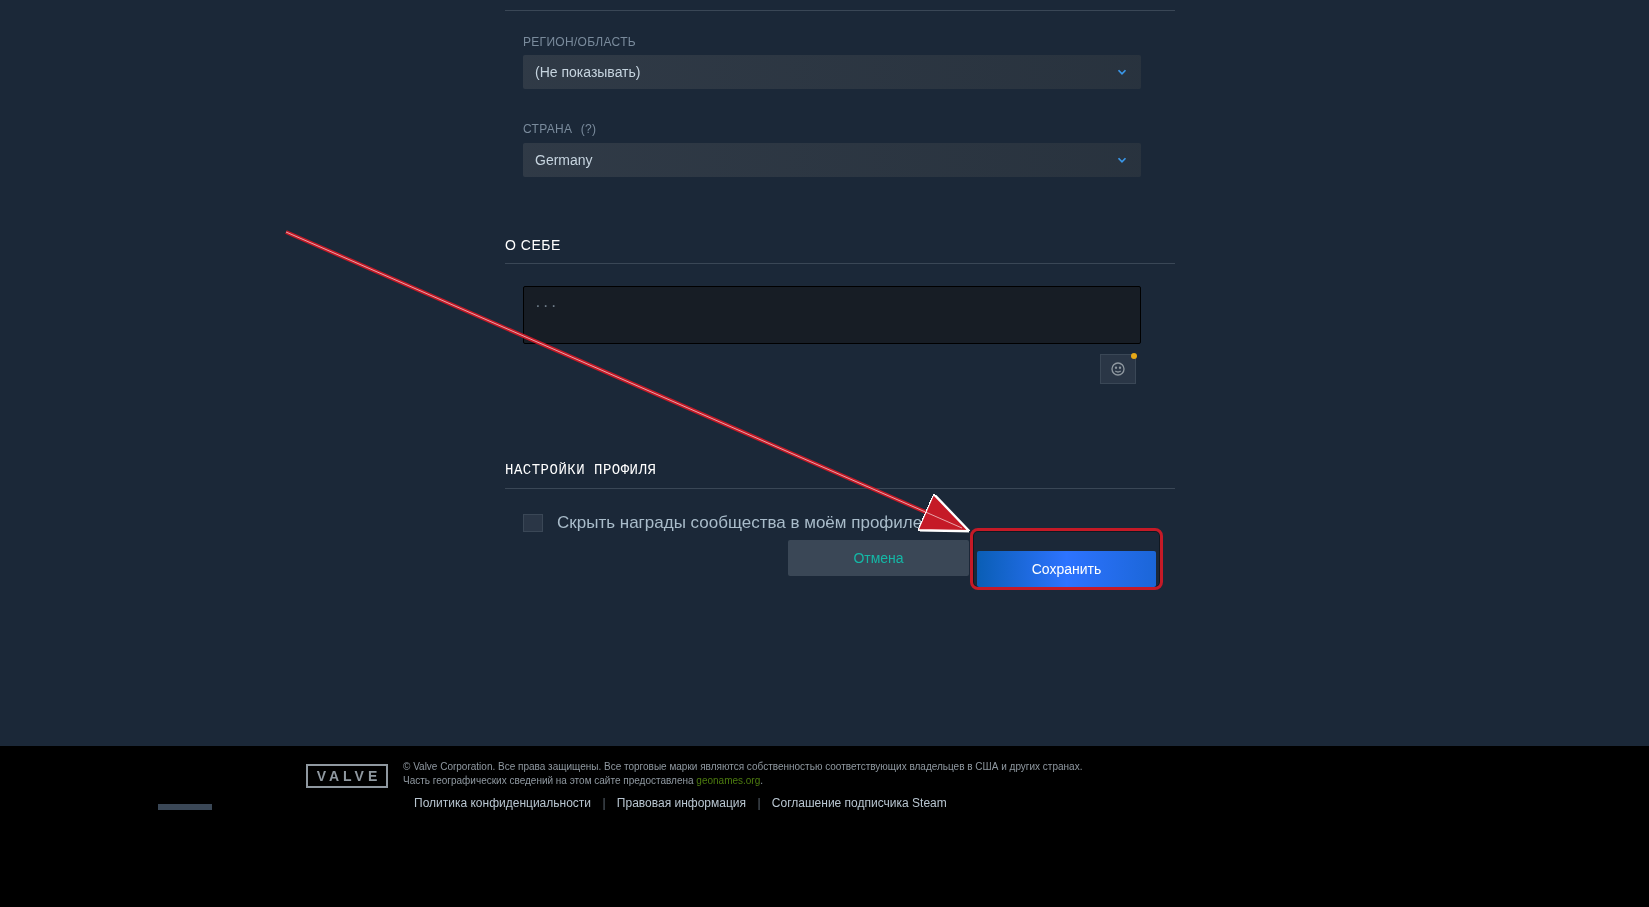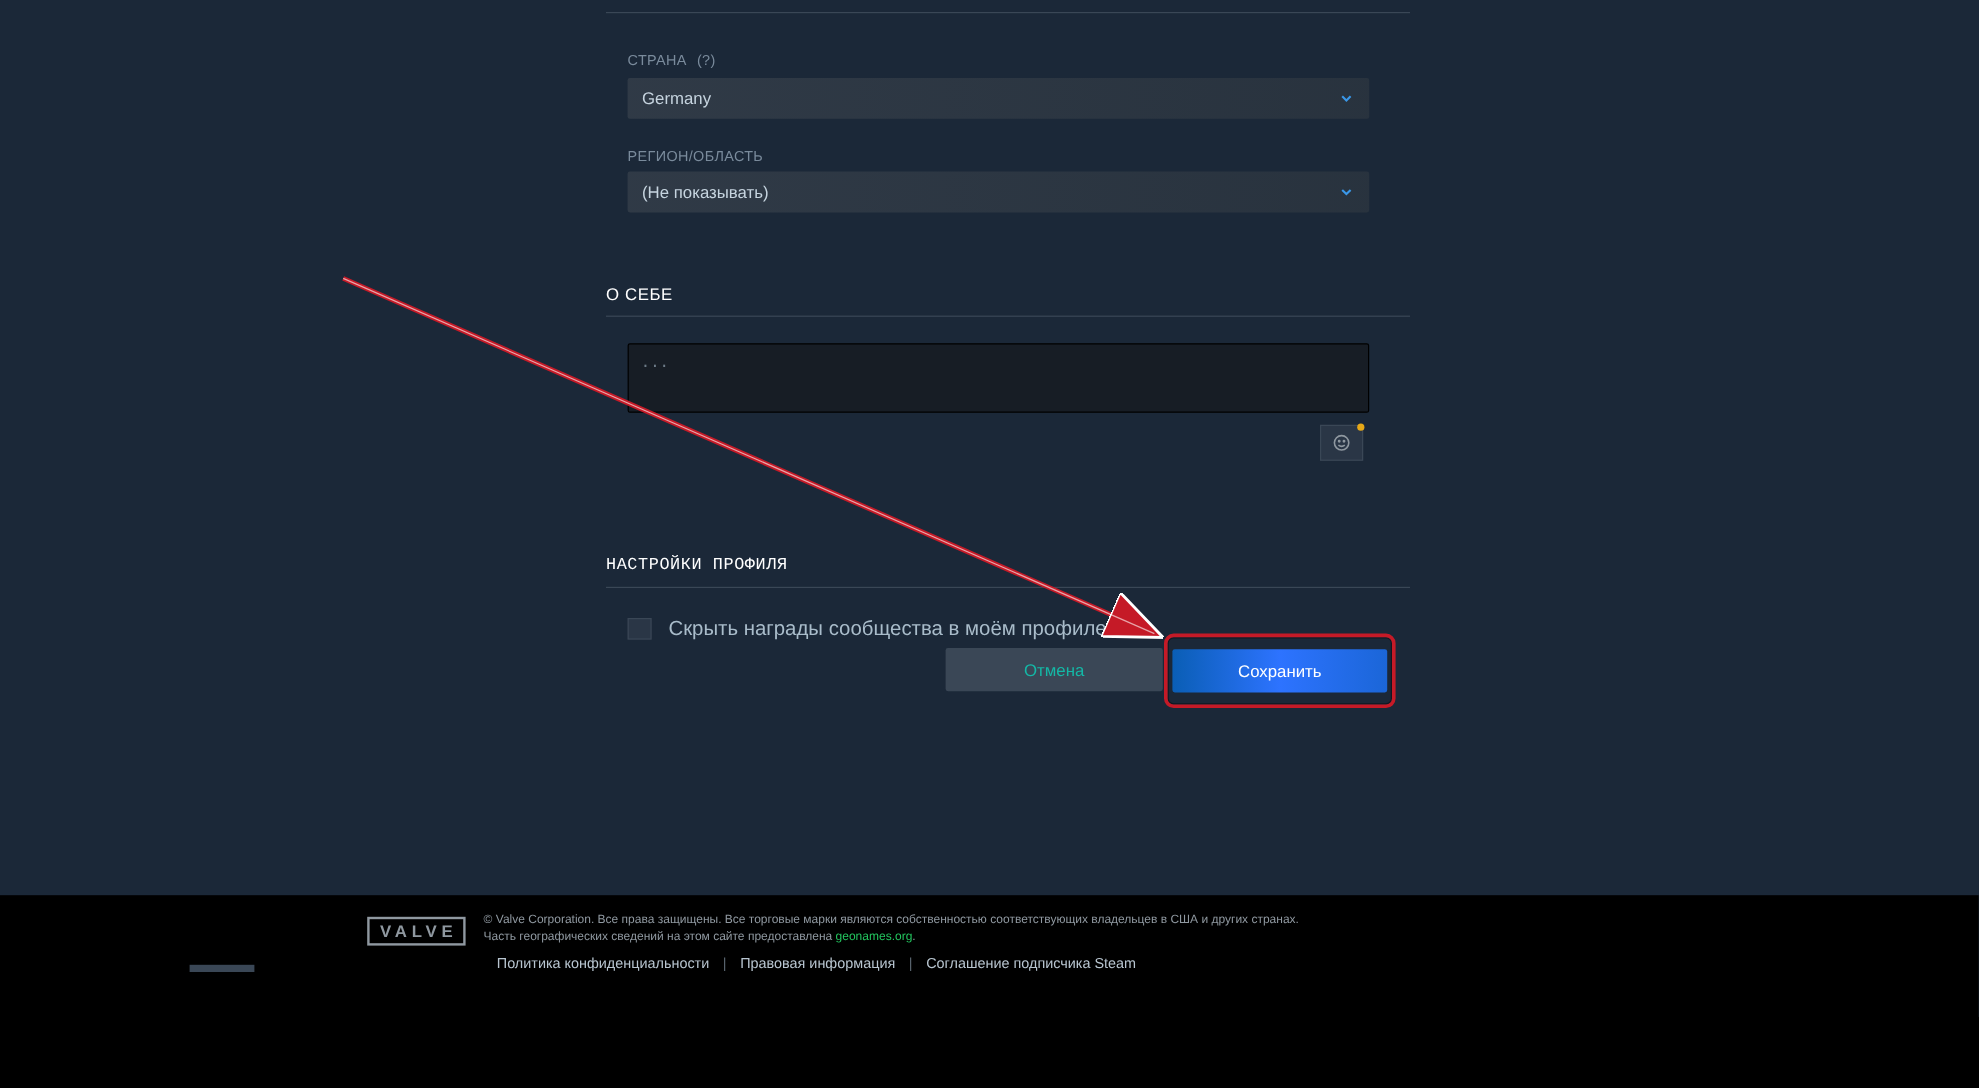--- a/index.html
+++ b/index.html
@@ -32,73 +32,73 @@
     .checkbox-row{ display:flex; align-items:center; gap:14px; margin-left:18px;}
     .chkbox{ width:20px; height:18px; background:#2a3646; border:1px solid #3a4756; cursor:pointer;}
     .chk-label{ font-size:17px; color:#a9bcca;}
     .btn-row{ position:absolute; left:788px; top:540px; display:flex; gap:0;}
     .btn-cancel{
       width:181px; height:36px; background:#3a4756; color:#14b8a6; font-size:14px;
       display:flex; align-items:center; justify-content:center; border-radius:2px; cursor:pointer;
     }
     .btn-save-wrap{
       position:absolute; left:970px; top:528px; width:193px; height:62px;
-      border:3px solid #c51a27; border-radius:8px; display:flex; align-items:center; justify-content:center;
+      border:3px solid #c51a27; border-radius:8px; display:flex; align-items:flex-end; justify-content:center;
       box-shadow: 0 0 0 1px rgba(0,0,0,0.4) inset;
     }
     .btn-save{
       width:179px; height:36px;
       background:linear-gradient(90deg,#0a5eb5 0%, #2d73ff 50%, #1b66d8 100%);
       color:#ffffff; font-size:14px; display:flex; align-items:center; justify-content:center;
       border-radius:2px; cursor:pointer;
     }
     
     .arrow-svg{ position:absolute; left:0; top:0; pointer-events:none;}
     
     .footer{ position:absolute; left:0; top:746px; width:1649px; height:161px; background:#000000;}
     .footer-inner{ position:absolute; left:306px; top:14px; display:flex; gap:15px; align-items:flex-end;}
     .valve-logo{
       width:82px; height:24px; border:2px solid #8f98a0; color:#8f98a0;
       display:flex; align-items:center; justify-content:center; font-size:14px; letter-spacing:4px; font-weight:bold;
       padding-left:4px;
     }
     .footer-text{ font-size:10px; color:#8f98a0; line-height:1.4; max-width:850px;}
-    .footer-text a{ color:#22c55e; text-decoration:none;}
+    .footer-text a{ color:#4d7c0f; text-decoration:none;}
     .footer-links{ position:absolute; left:414px; top:50px; font-size:12px; color:#8f98a0;text-align:right;}
     .footer-links span.sep{ color:#5a6570; margin:0 8px;}
     .footer-links a{ color:#b8c5d0; text-decoration:none; cursor:pointer;}
     
     .bottom-artifact{ position:absolute; left:158px; top:804px; width:54px; height:6px; background:#3a4756;}
   </style>
 </head>
 <body>
 
 <div class="canvas">
 
   <div class="content">
     
     <hr class="hr">
 
-    <div style="margin-top:30px;">
-      <span class="field-label">СТРАНА</span>
-      <span class="field-label help" style="margin-left:4px;">(?)</span>
+    <div style="margin-top:24px;">
+      <div class="field-label">РЕГИОН/ОБЛАСТЬ</div>
       <div class="select">
-        <span>Germany</span>
+        <span>(Не показывать)</span>
         <span class="chev">
           <svg viewBox="0 0 24 24" fill="none" stroke="#3a97e8" stroke-width="3">
               <polyline points="6 9 12 15 18 9"></polyline>
             </svg>
         </span>
       </div>
     </div>
 
-    <div style="margin-top:24px;">
-      <div class="field-label">РЕГИОН/ОБЛАСТЬ</div>
+    <div style="margin-top:30px;">
+      <span class="field-label">СТРАНА</span>
+      <span class="field-label help" style="margin-left:4px;">(?)</span>
       <div class="select">
-        <span>(Не показывать)</span>
+        <span>Germany</span>
         <span class="chev">
           <svg viewBox="0 0 24 24" fill="none" stroke="#3a97e8" stroke-width="3">
               <polyline points="6 9 12 15 18 9"></polyline>
             </svg>
         </span>
       </div>
     </div>
 
     
     <div class="section-header" style="margin-top:60px;">О СЕБЕ</div>

